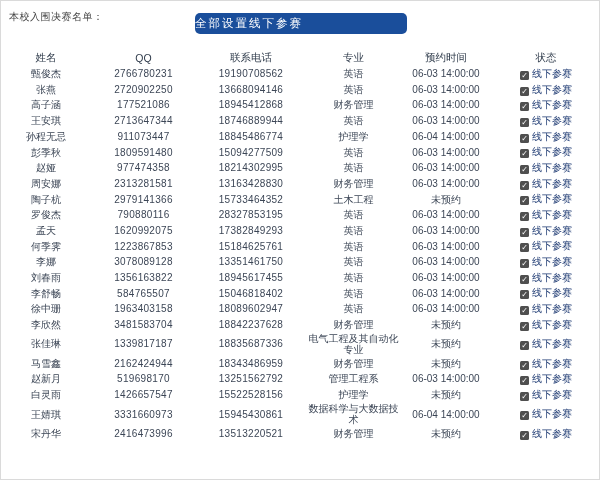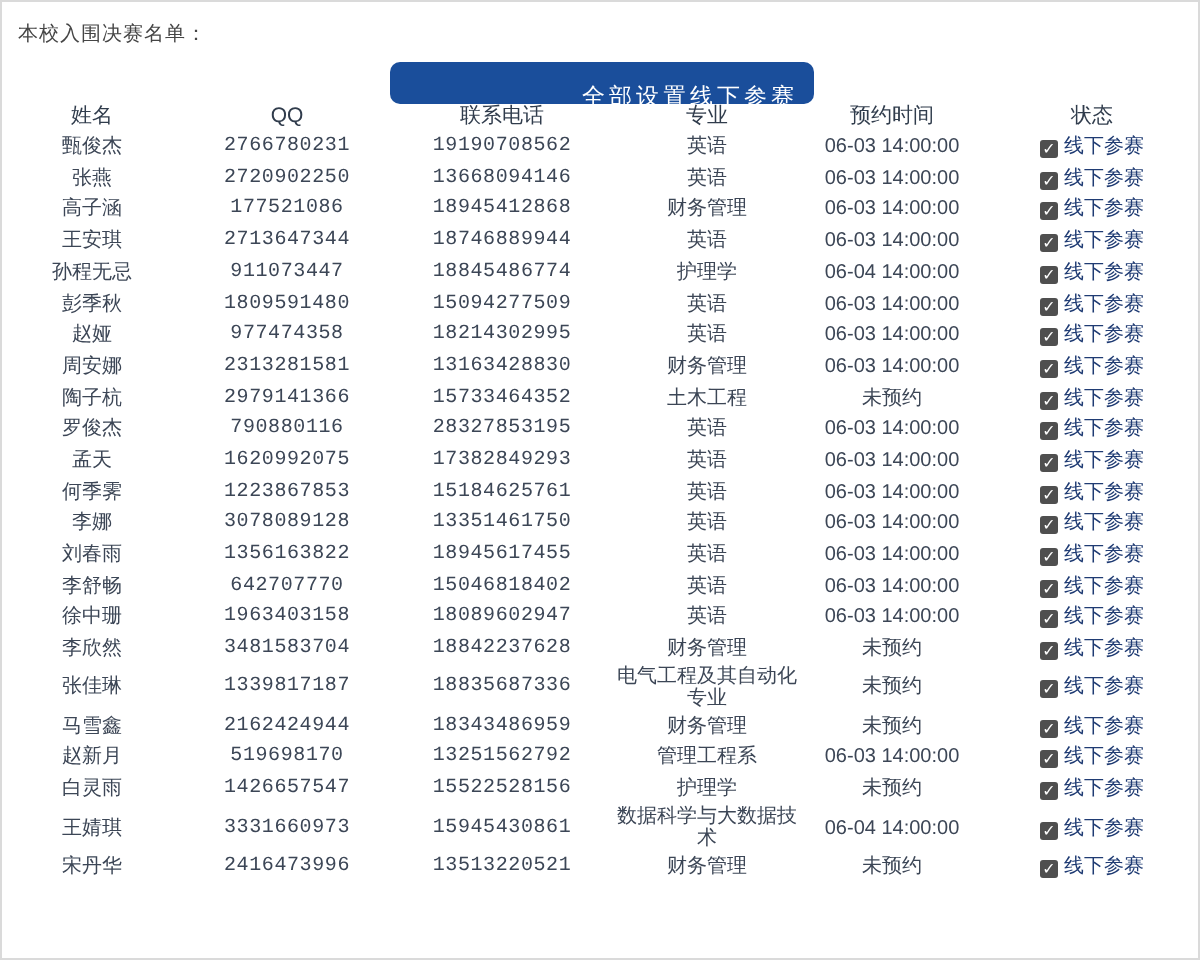--- a/index.html
+++ b/index.html
@@ -6,40 +6,40 @@
   body{font-family:"Liberation Sans","DejaVu Sans",sans-serif;}
   .screen{
     position:relative;width:598px;height:478px;background:#fff;
     border:1px solid #dadada;overflow:hidden;
   }
   .page-title{
     position:absolute;left:8px;top:9px;font-size:10px;color:#454545;
     letter-spacing:.5px;
   }
   .set-all-btn{
-    position:absolute;left:194px;top:30px;width:212px;height:21px;
+    position:absolute;left:194px;top:12px;width:212px;height:21px;
     background:#1a4e9b;color:#fff;border:none;border-radius:5px;
-    font-size:11.5px;letter-spacing:2px;line-height:21px;text-align:right;
-    cursor:pointer;font-family:inherit;padding:8px;
+    font-size:11.5px;letter-spacing:2px;line-height:21px;text-align:left;
+    cursor:pointer;font-family:inherit;padding:0;
   }
   table.finalists{
     position:absolute;left:0;top:48px;width:600px;border-collapse:collapse;
     table-layout:fixed;font-size:10px;color:#3c4656;
   }
   col.c-name{width:90px}col.c-qq{width:105px}col.c-phone{width:110px}
   col.c-major{width:95px}col.c-time{width:90px}col.c-status{width:110px}
   th{
     font-weight:normal;color:#303c4c;font-size:10.5px;height:17px;
     padding:0;text-align:center;white-space:nowrap;margin-top:38px;
   }
   td{
     height:15.7px;padding:0 2px;text-align:center;line-height:11.5px;
     word-break:break-all;
   }
-  td.num{letter-spacing:.3px;white-space:nowrap;font-family:Liberation Mono, monospace;}
+  td.num{letter-spacing:.3px;white-space:nowrap;}
   .status-cell{white-space:nowrap;}
   .checkbox{
     display:inline-block;width:9px;height:9px;background:#4f4f4f;
     border-radius:1.5px;color:#fff;font-size:8px;line-height:9px;
     text-align:center;vertical-align:-1px;margin-right:3px;cursor:pointer;
   }
   .status-label{color:#1f3b73;}
 </style>
 </head>
 <body>
@@ -176,21 +176,21 @@
         <tr>
           <td>刘春雨</td>
           <td class="num">1356163822</td>
           <td class="num">18945617455</td>
           <td>英语</td>
           <td>06-03 14:00:00</td>
           <td class="status-cell"><span class="checkbox">✓</span><span class="status-label">线下参赛</span></td>
         </tr>
         <tr>
           <td>李舒畅</td>
-          <td class="num">642707770</td>
+          <td class="num">584765507</td>
           <td class="num">15046818402</td>
           <td>英语</td>
           <td>06-03 14:00:00</td>
           <td class="status-cell"><span class="checkbox">✓</span><span class="status-label">线下参赛</span></td>
         </tr>
         <tr>
           <td>徐中珊</td>
           <td class="num">1963403158</td>
           <td class="num">18089602947</td>
           <td>英语</td>

